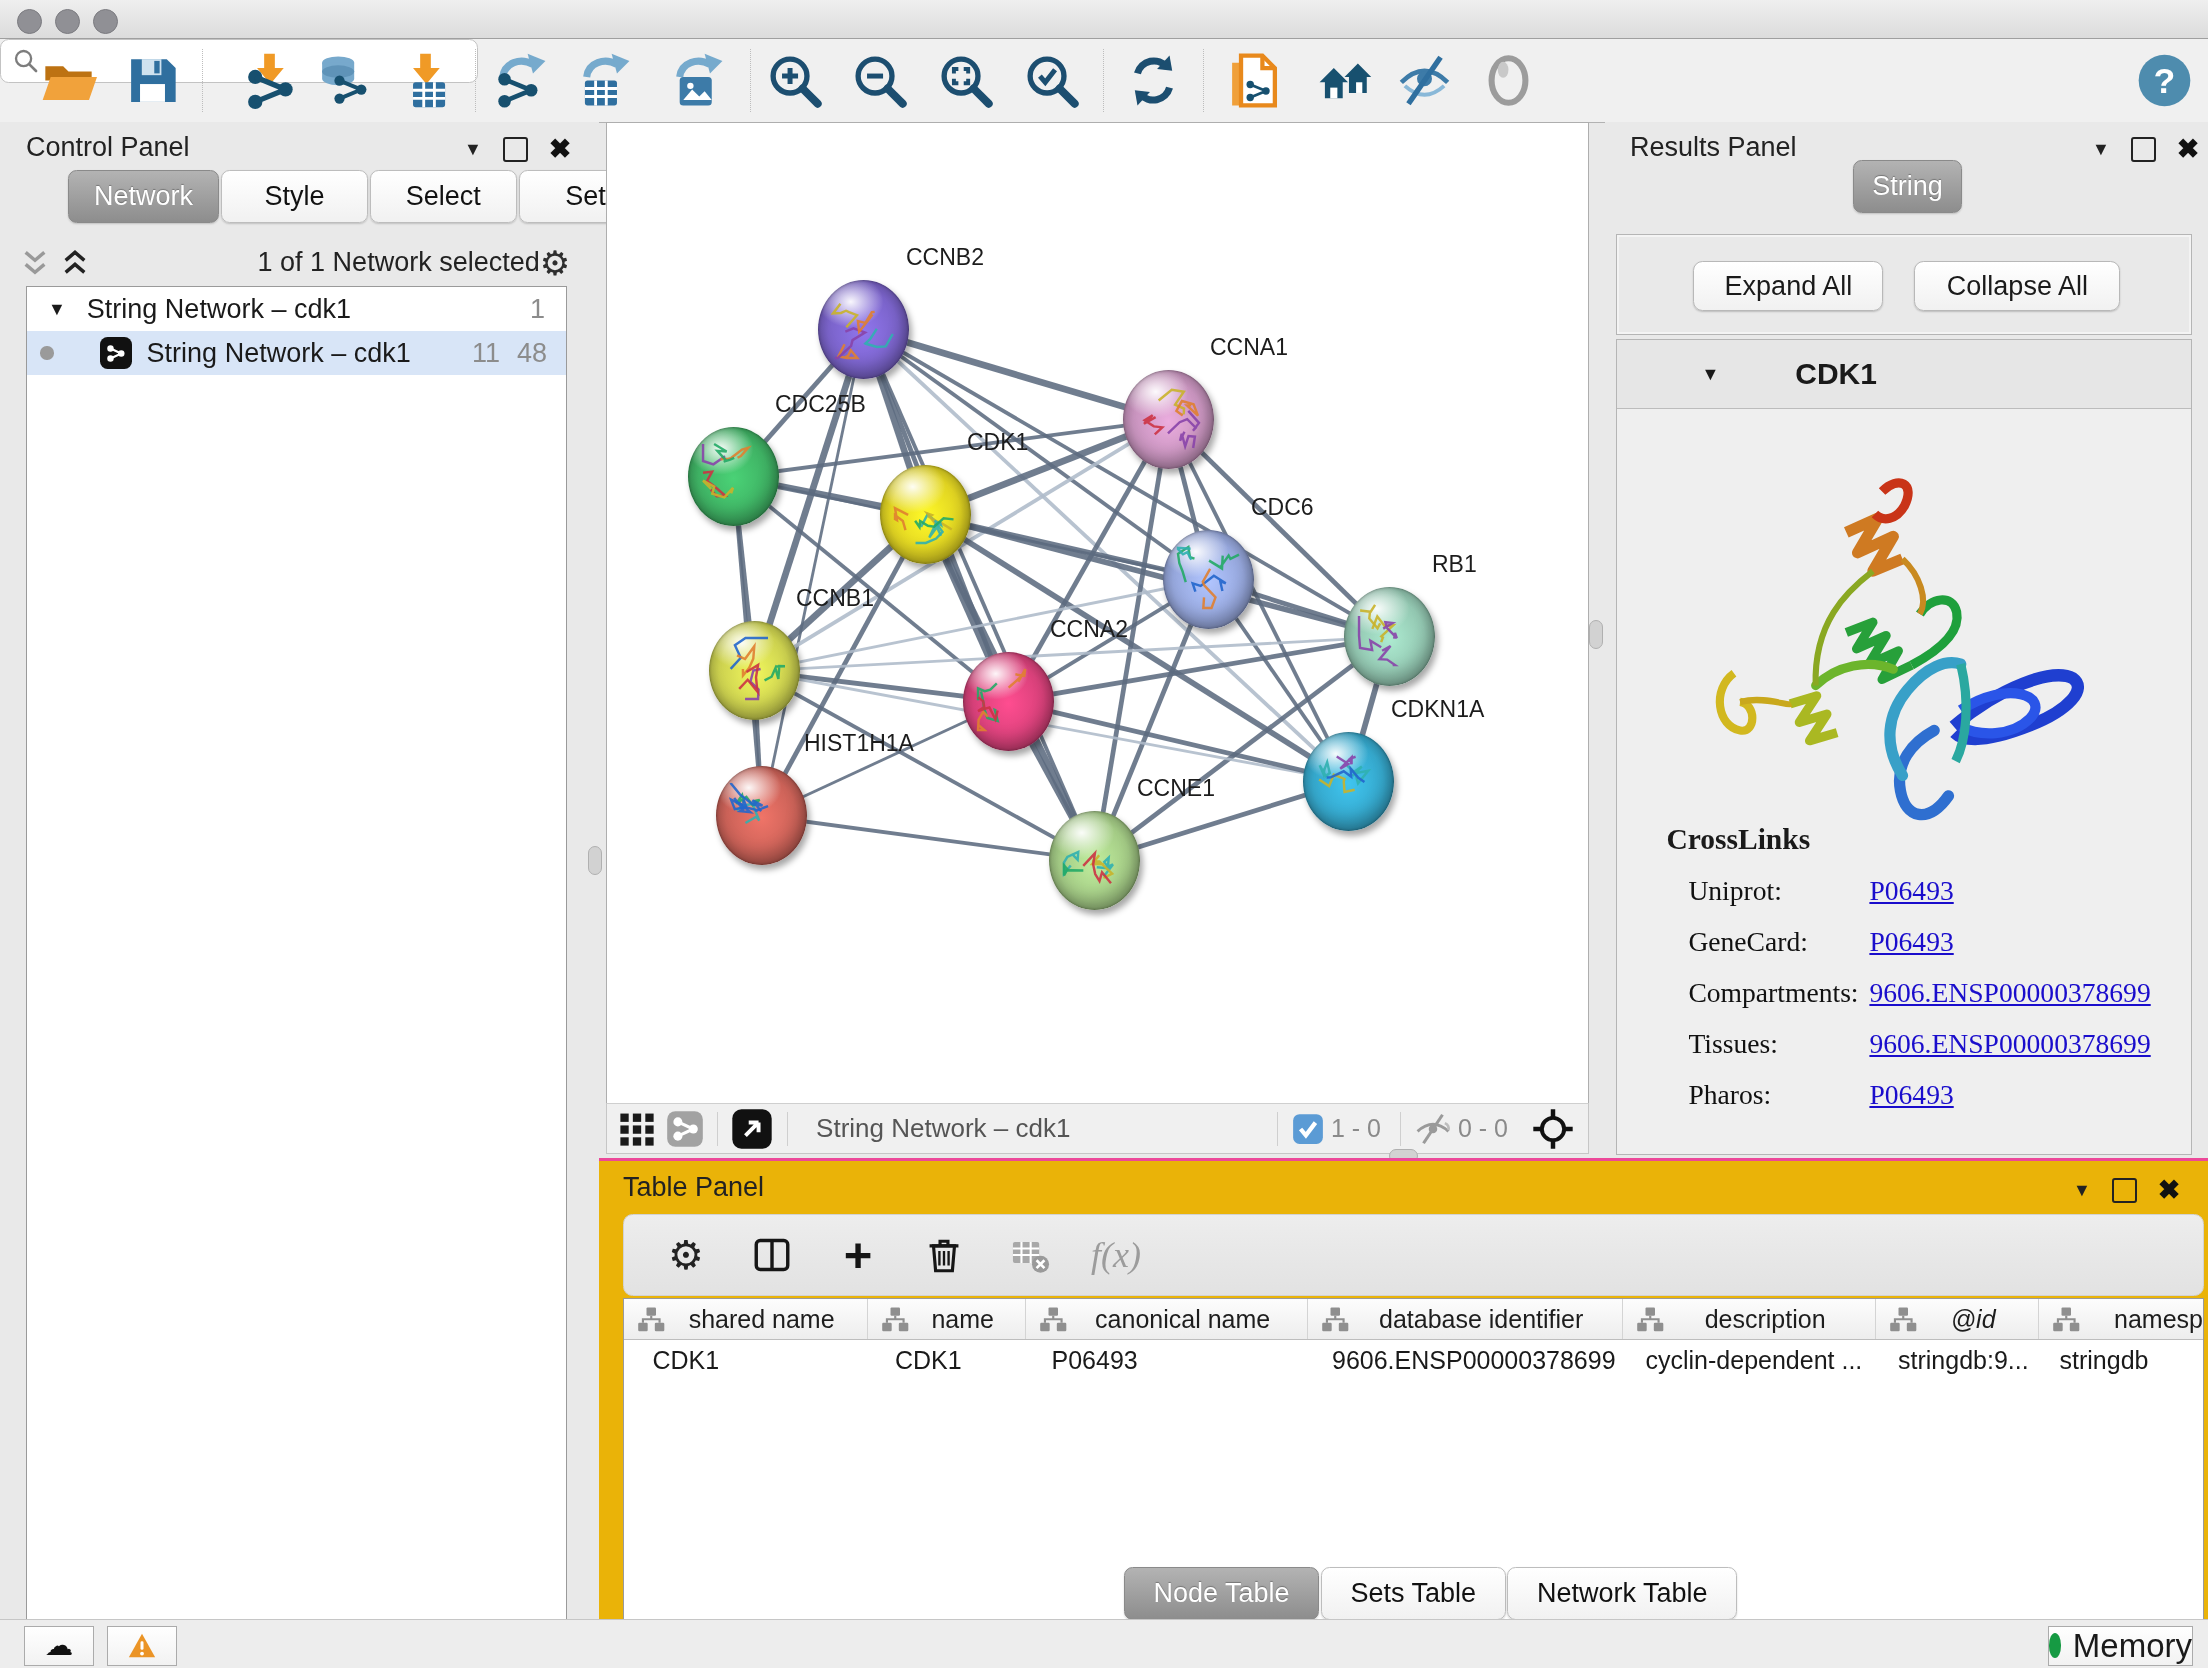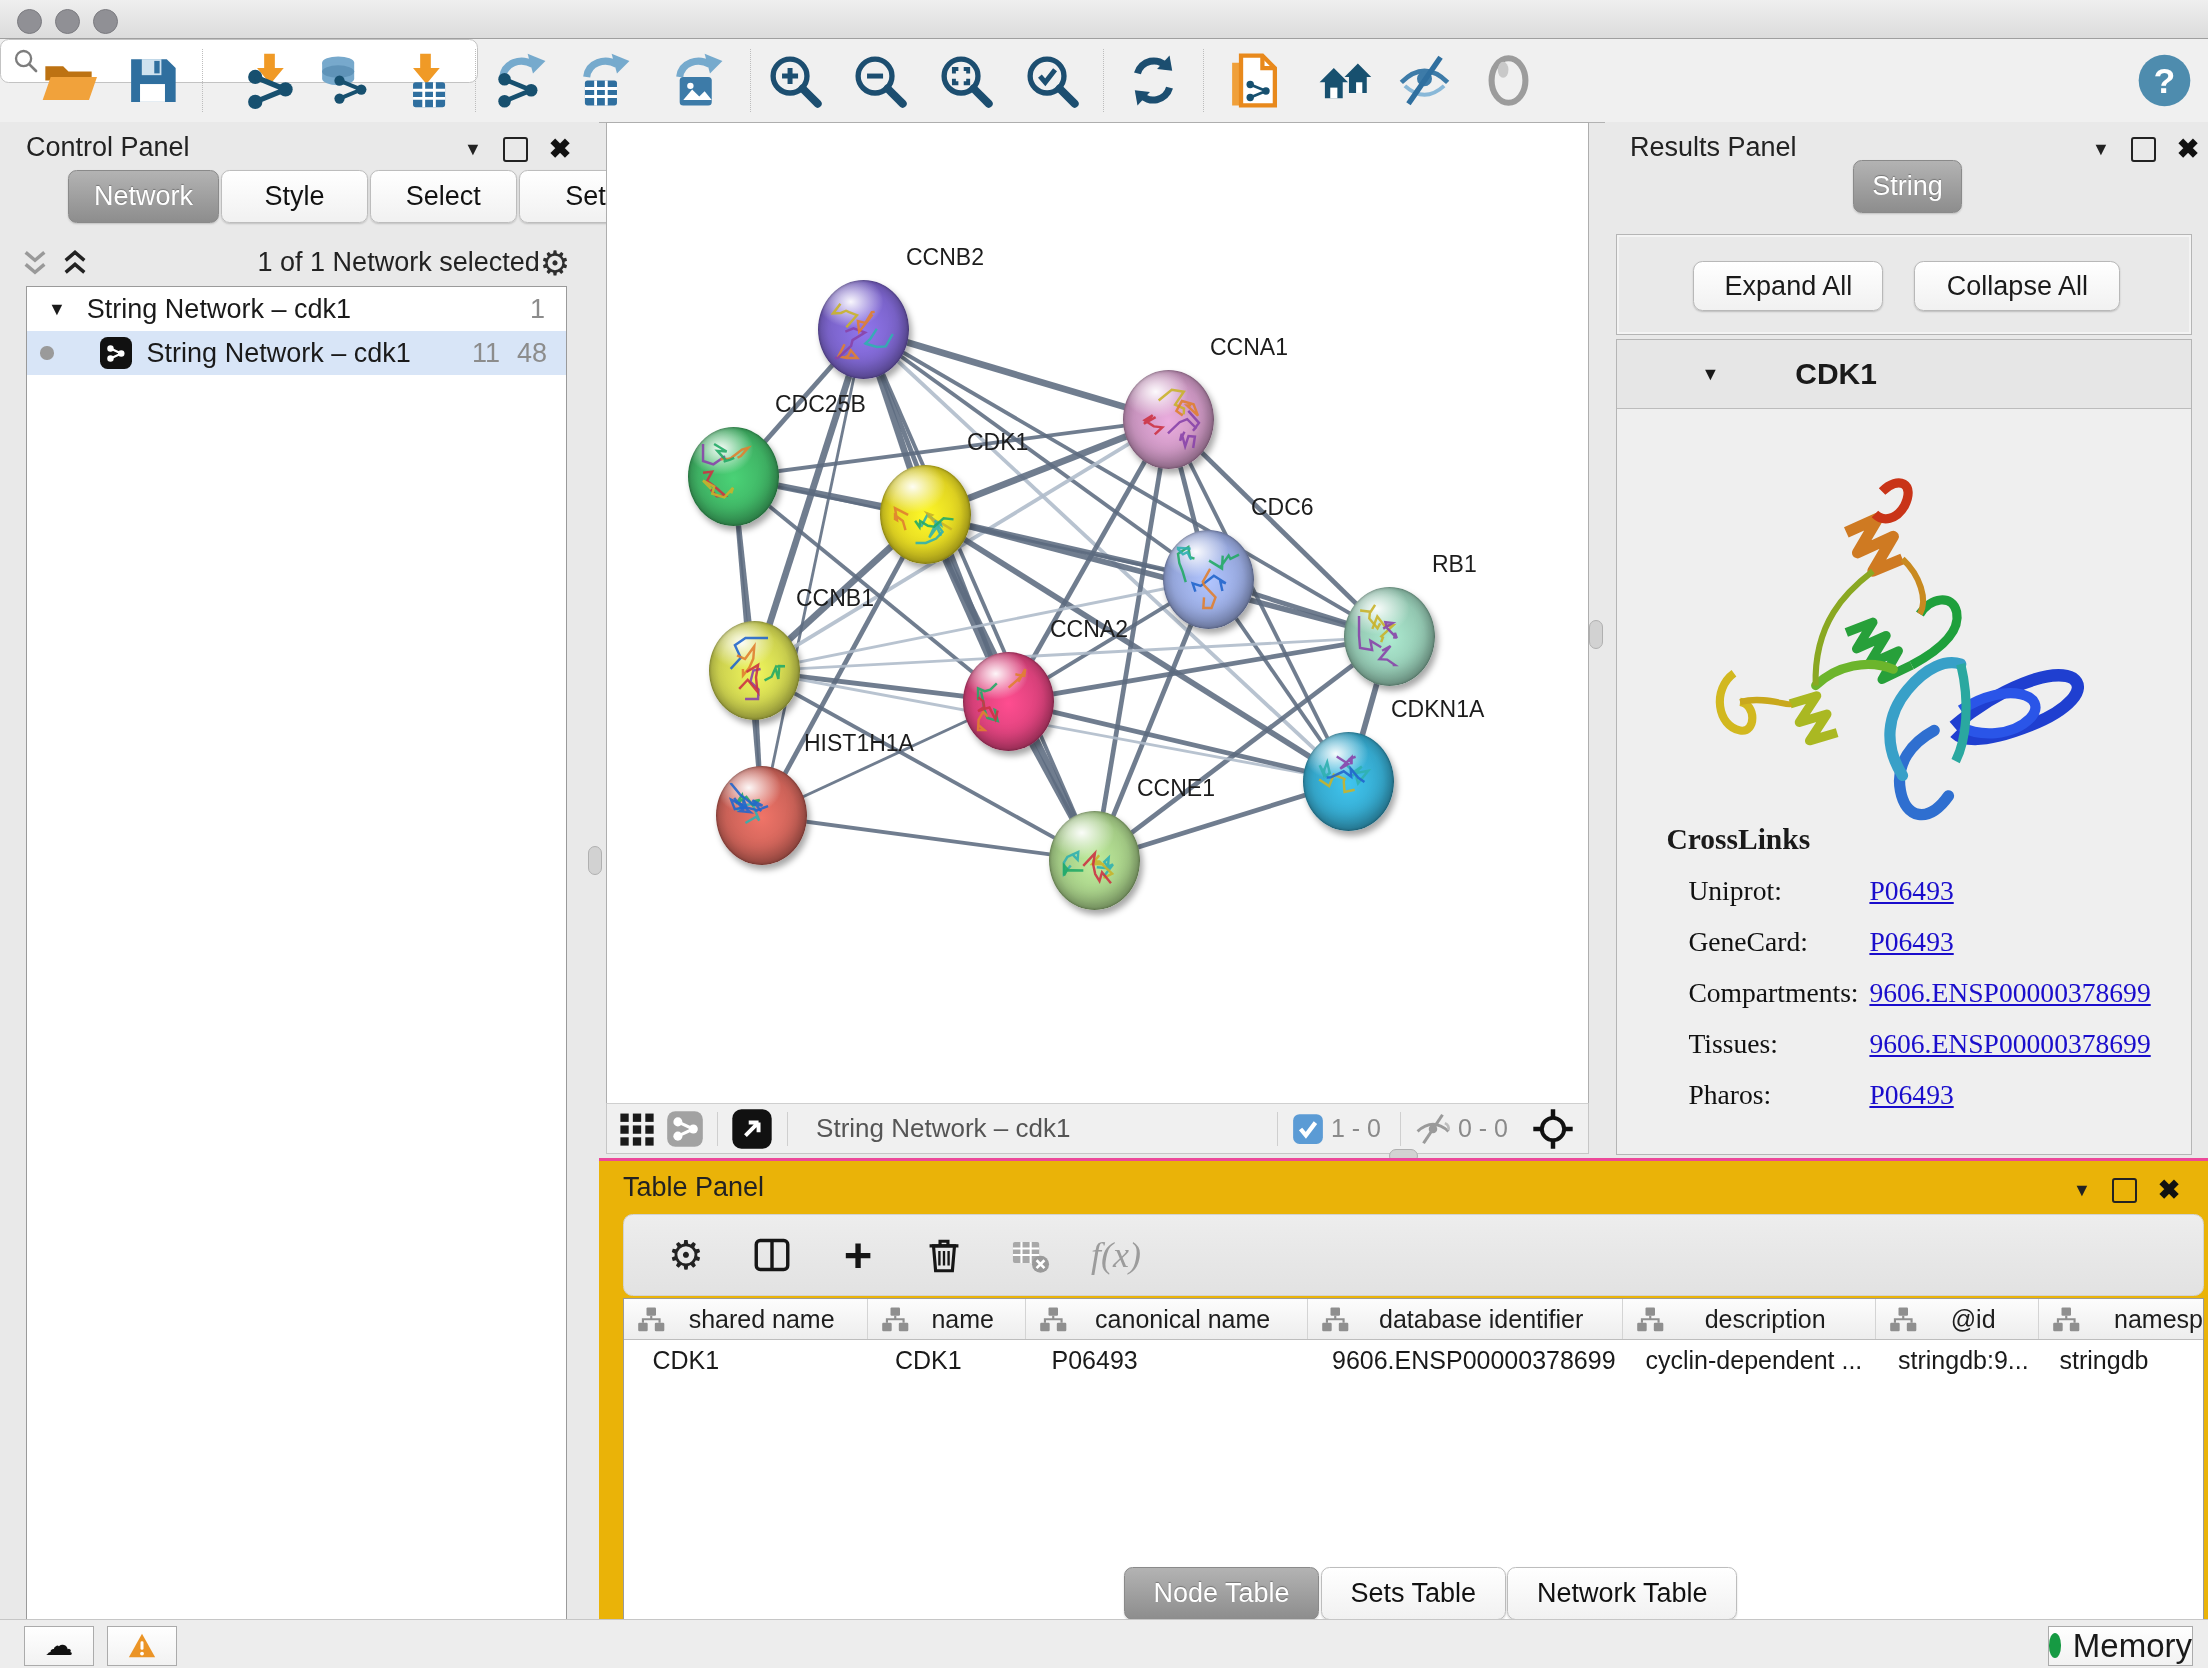--- a/index.html
+++ b/index.html
@@ -742,21 +742,21 @@
           <svg viewBox="0 0 24 24">
             <g fill="#8f8f8f">
               <rect x="8" y="2" width="8" height="7" rx="1"></rect>
               <rect x="1" y="15" width="8" height="7" rx="1"></rect>
               <rect x="15" y="15" width="8" height="7" rx="1"></rect>
             </g>
             <path d="M12 9v3M5 15v-3h14v3" stroke="#8f8f8f" stroke-width="1.8" fill="none"></path>
           </svg>
           <span>description</span>
         </div>
-        <div class="th" style="width: 162px;">
+        <div class="th" style="width: 162px; font-style: italic;">
           <svg viewBox="0 0 24 24">
             <g fill="#8f8f8f">
               <rect x="8" y="2" width="8" height="7" rx="1"></rect>
               <rect x="1" y="15" width="8" height="7" rx="1"></rect>
               <rect x="15" y="15" width="8" height="7" rx="1"></rect>
             </g>
             <path d="M12 9v3M5 15v-3h14v3" stroke="#8f8f8f" stroke-width="1.8" fill="none"></path>
           </svg>
           <span>@id</span>
         </div>

